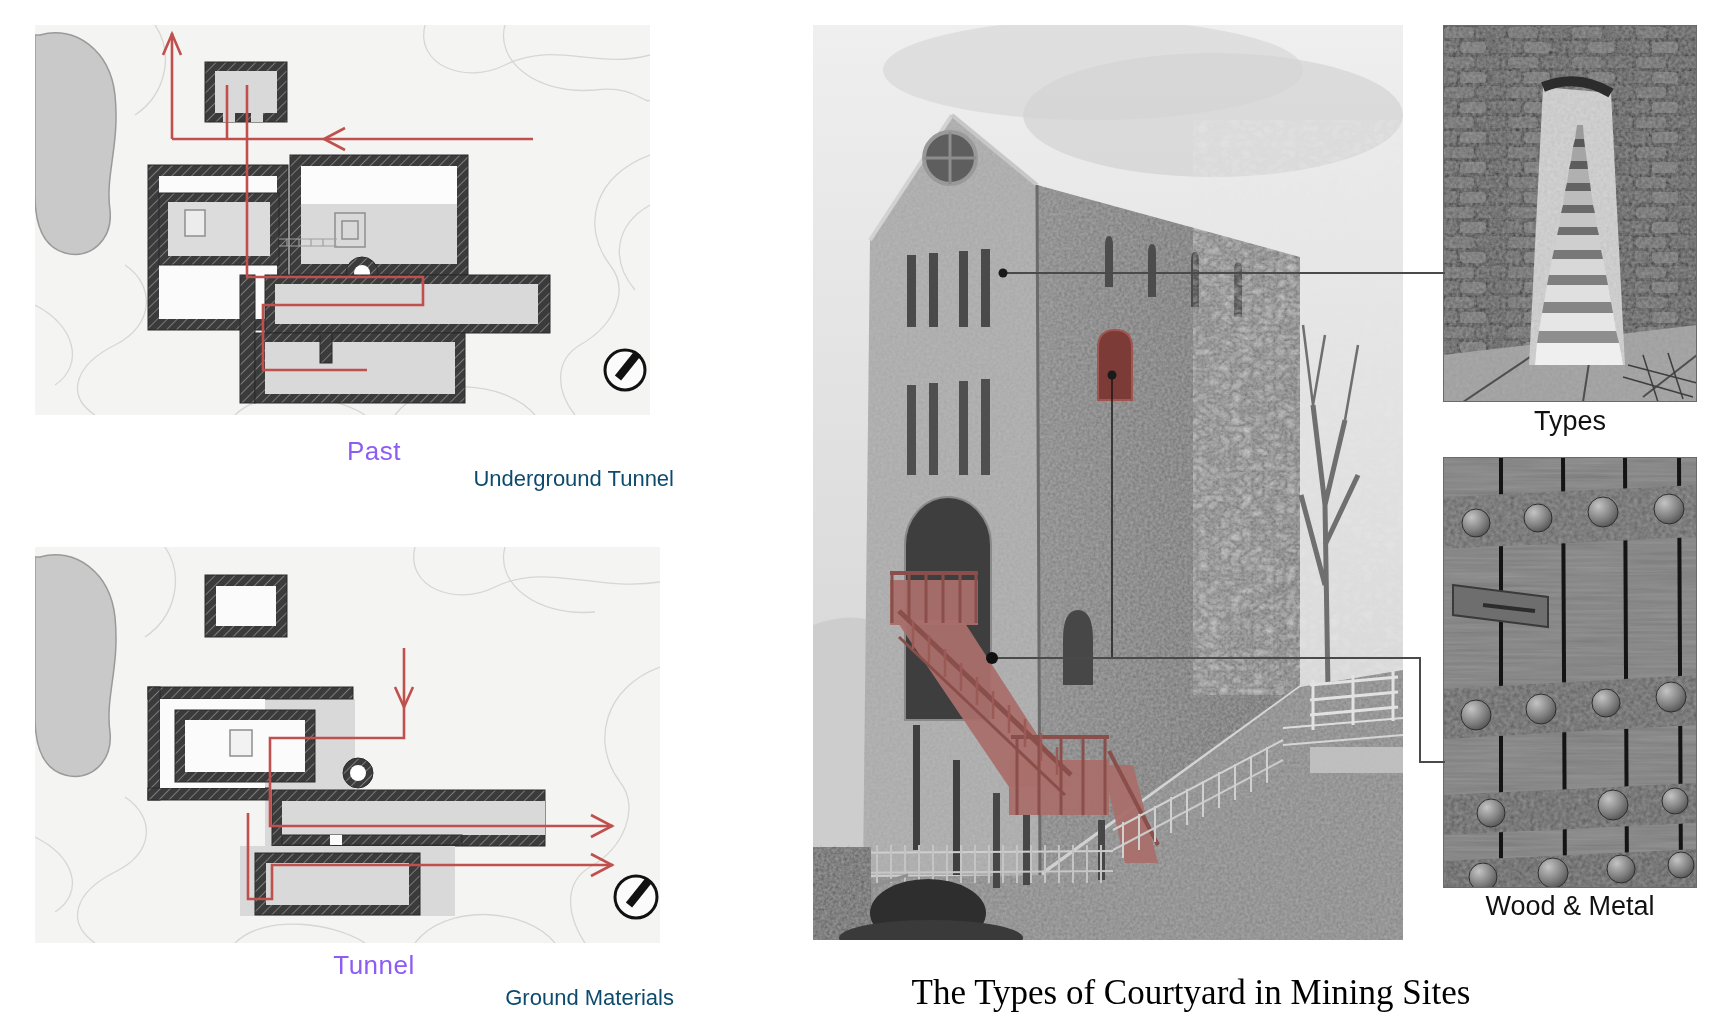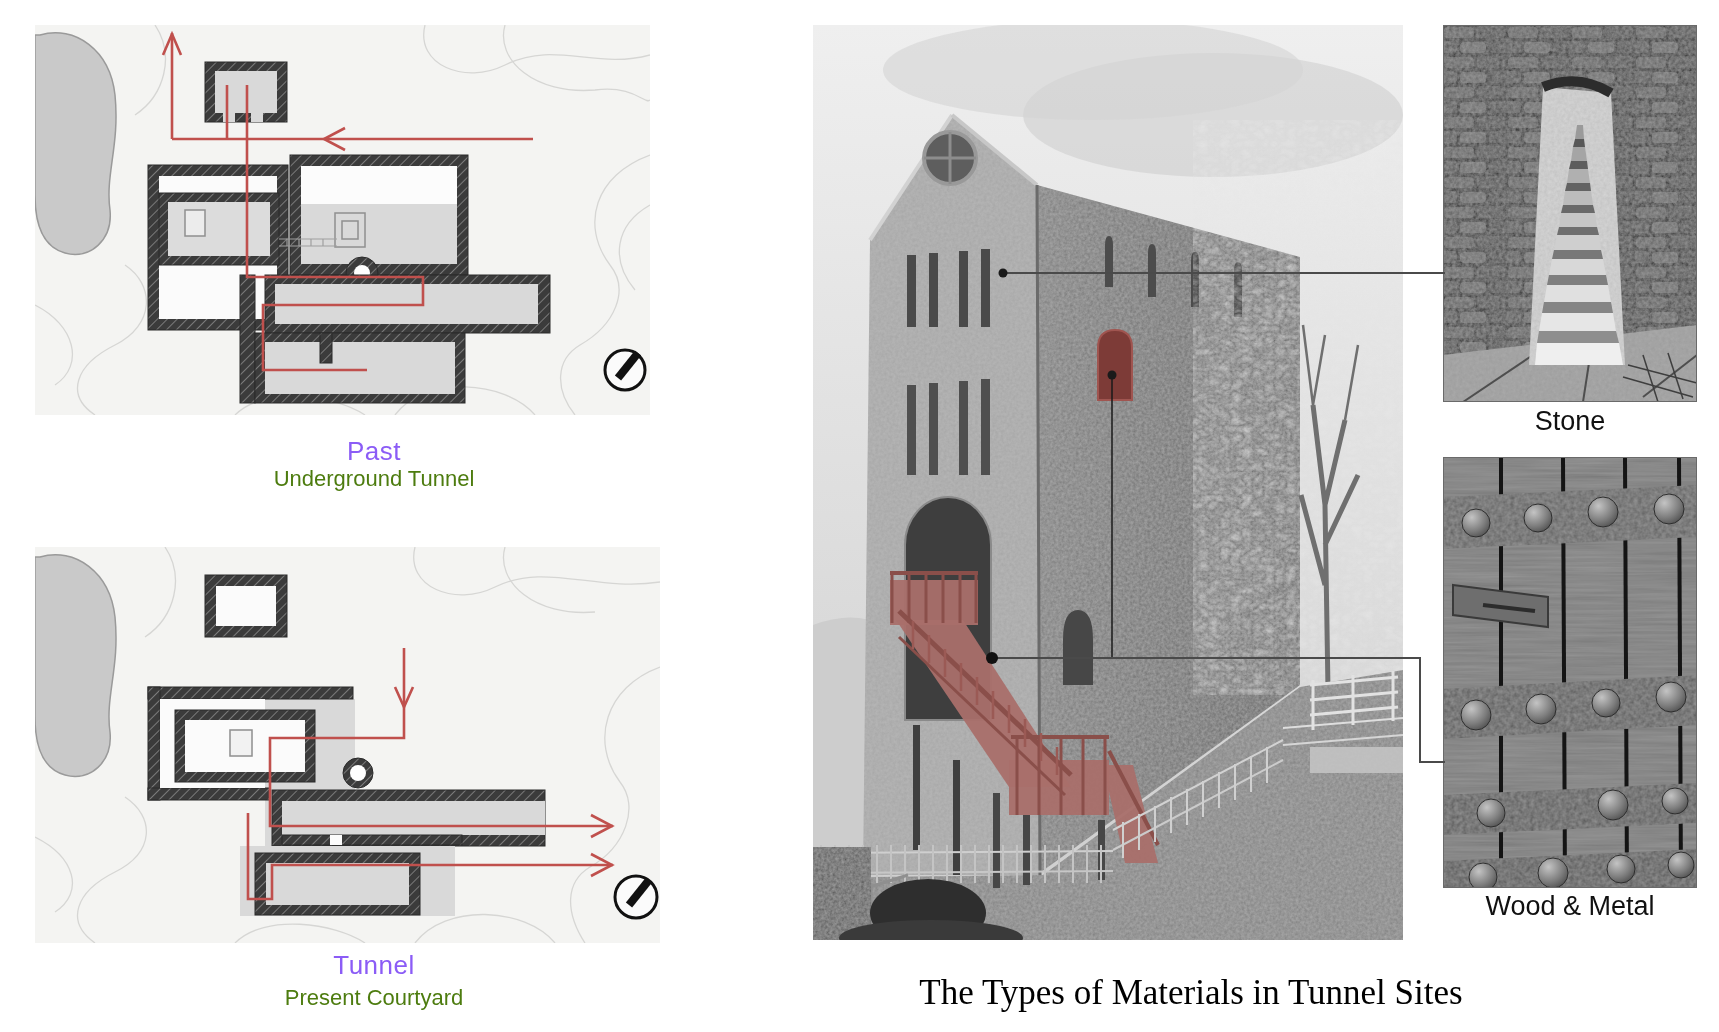--- a/index.html
+++ b/index.html
@@ -1,20 +1,20 @@
 <!DOCTYPE html>
 <html><head>
 <meta charset="utf-8">
 <style>
   html,body{margin:0;padding:0;background:#ffffff;}
   body{width:1719px;height:1032px;position:relative;overflow:hidden;
        font-family:"Liberation Sans",sans-serif;}
   .abs{position:absolute;}
   .plan-label-title{font-size:26px;color:#8b5cf6;text-align:center;letter-spacing:.5px;}
-  .plan-label-sub{font-size:22px;color:#4d7c0f;text-align:center;}
+  .plan-label-sub{font-size:22px;color:#0c4a6e;text-align:right;}
   .mat-label{font-size:27px;color:#111;text-align:center;}
   .caption{font-family:"Liberation Serif",serif;font-size:35px;color:#000;text-align:center;}
   svg{display:block;}
 </style>
 </head>
 <body>
 
 <div class="abs" style="left:35px;top:25px;width:615px;height:390px">
 <svg width="615" height="390" viewBox="0 0 615 390">
   <defs>
@@ -138,21 +138,21 @@
     <polyline points="556,307 577,318 556,329"></polyline>
   </g>
   <g>
     <circle cx="601" cy="350" r="21" fill="#fbfbfb" stroke="#111" stroke-width="3"></circle>
     <line x1="594" y1="358" x2="614" y2="333" stroke="#111" stroke-width="8"></line>
   </g>
 </svg>
 </div>
 
 <div class="abs plan-label-title" style="left:74px;top:950px;width:600px">Tunnel</div>
-<div class="abs plan-label-sub" style="left:74px;top:985px;width:600px">Present Courtyard</div>
+<div class="abs plan-label-sub" style="left:74px;top:985px;width:600px">Ground Materials</div>
 
 <div class="abs" style="left:813px;top:25px;width:590px;height:915px">
 <svg width="590" height="915" viewBox="0 0 590 915">
   <defs>
     <linearGradient id="sky" x1="0" y1="0" x2="0" y2="1">
       <stop offset="0" stop-color="#efefef"></stop>
           <stop offset="0.6" stop-color="#dcdcdc"></stop>
           <stop offset="1" stop-color="#cdcdcd"></stop>
     </linearGradient>
     <linearGradient id="sideG" x1="0" y1="0" x2="1" y2="0">
@@ -373,21 +373,21 @@
         <polygon points="122,166 148,166 147,158 124,158" fill="#636363"></polygon>
     <polygon points="124,158 147,158 145,144 126,144" fill="#b0b0b0"></polygon>
         <polygon points="126,144 145,144 144,136 128,136" fill="#5d5d5d"></polygon>
     <polygon points="128,136 144,136 142,122 130,122" fill="#a5a5a5"></polygon>
         <polygon points="130,122 142,122 141,114 132,114" fill="#585858"></polygon>
     <polygon points="132,114 141,114 140,100 134,100" fill="#9a9a9a"></polygon>
   </g>
   <rect x="0.5" y="0.5" width="253" height="376" fill="none" stroke="#6a6a6a" stroke-width="1"></rect>
 </svg>
 </div>
-<div class="abs mat-label" style="left:1443px;top:406px;width:254px">Stone</div>
+<div class="abs mat-label" style="left:1443px;top:406px;width:254px">Types</div>
 
 <div class="abs" style="left:1443px;top:457px;width:254px;height:431px">
 <svg width="254" height="431" viewBox="0 0 254 431">
   <defs>
     <filter id="grain" x="-5%" y="-5%" width="110%" height="110%">
       <feTurbulence type="fractalNoise" baseFrequency="0.012 0.32" numOctaves="4" stitchTiles="stitch"></feTurbulence>
       <feColorMatrix type="matrix" values="0 0 0 0 0.35  0 0 0 0 0.35  0 0 0 0 0.35  0 0 0 0.7 0"></feColorMatrix>
       <feComposite in2="SourceGraphic" operator="atop"></feComposite>
     </filter>
     <filter id="rg3" x="-5%" y="-5%" width="110%" height="110%">
@@ -431,21 +431,21 @@
     <circle cx="40" cy="420" r="14"></circle>
         <circle cx="110" cy="416" r="15"></circle>
         <circle cx="178" cy="412" r="14"></circle>
         <circle cx="238" cy="408" r="13"></circle>
   </g>
   <rect x="0.5" y="0.5" width="253" height="430" fill="none" stroke="#6a6a6a" stroke-width="1"></rect>
 </svg>
 </div>
 <div class="abs mat-label" style="left:1443px;top:891px;width:254px">Wood &amp; Metal</div>
 
-<div class="abs caption" style="left:841px;top:973px;width:700px">The Types of Materials in Tunnel Sites</div>
+<div class="abs caption" style="left:841px;top:973px;width:700px">The Types of Courtyard in Mining Sites</div>
 
 <svg class="abs" style="left:0;top:0;pointer-events:none" width="1719" height="1032" viewBox="0 0 1719 1032">
   <line x1="1003" y1="273" x2="1445" y2="273" stroke="#4a4a4a" stroke-width="2"></line>
   <circle cx="1003" cy="273" r="4.5" fill="#1a1a1a"></circle>
   <line x1="1112" y1="375" x2="1112" y2="658" stroke="#1a1a1a" stroke-width="1.5"></line>
   <circle cx="1112" cy="375" r="4.5" fill="#1a1a1a"></circle>
   <polyline points="992,658 1420,658 1420,762 1445,762" fill="none" stroke="#4a4a4a" stroke-width="2"></polyline>
   <circle cx="992" cy="658" r="6" fill="#111"></circle>
 </svg>
 

